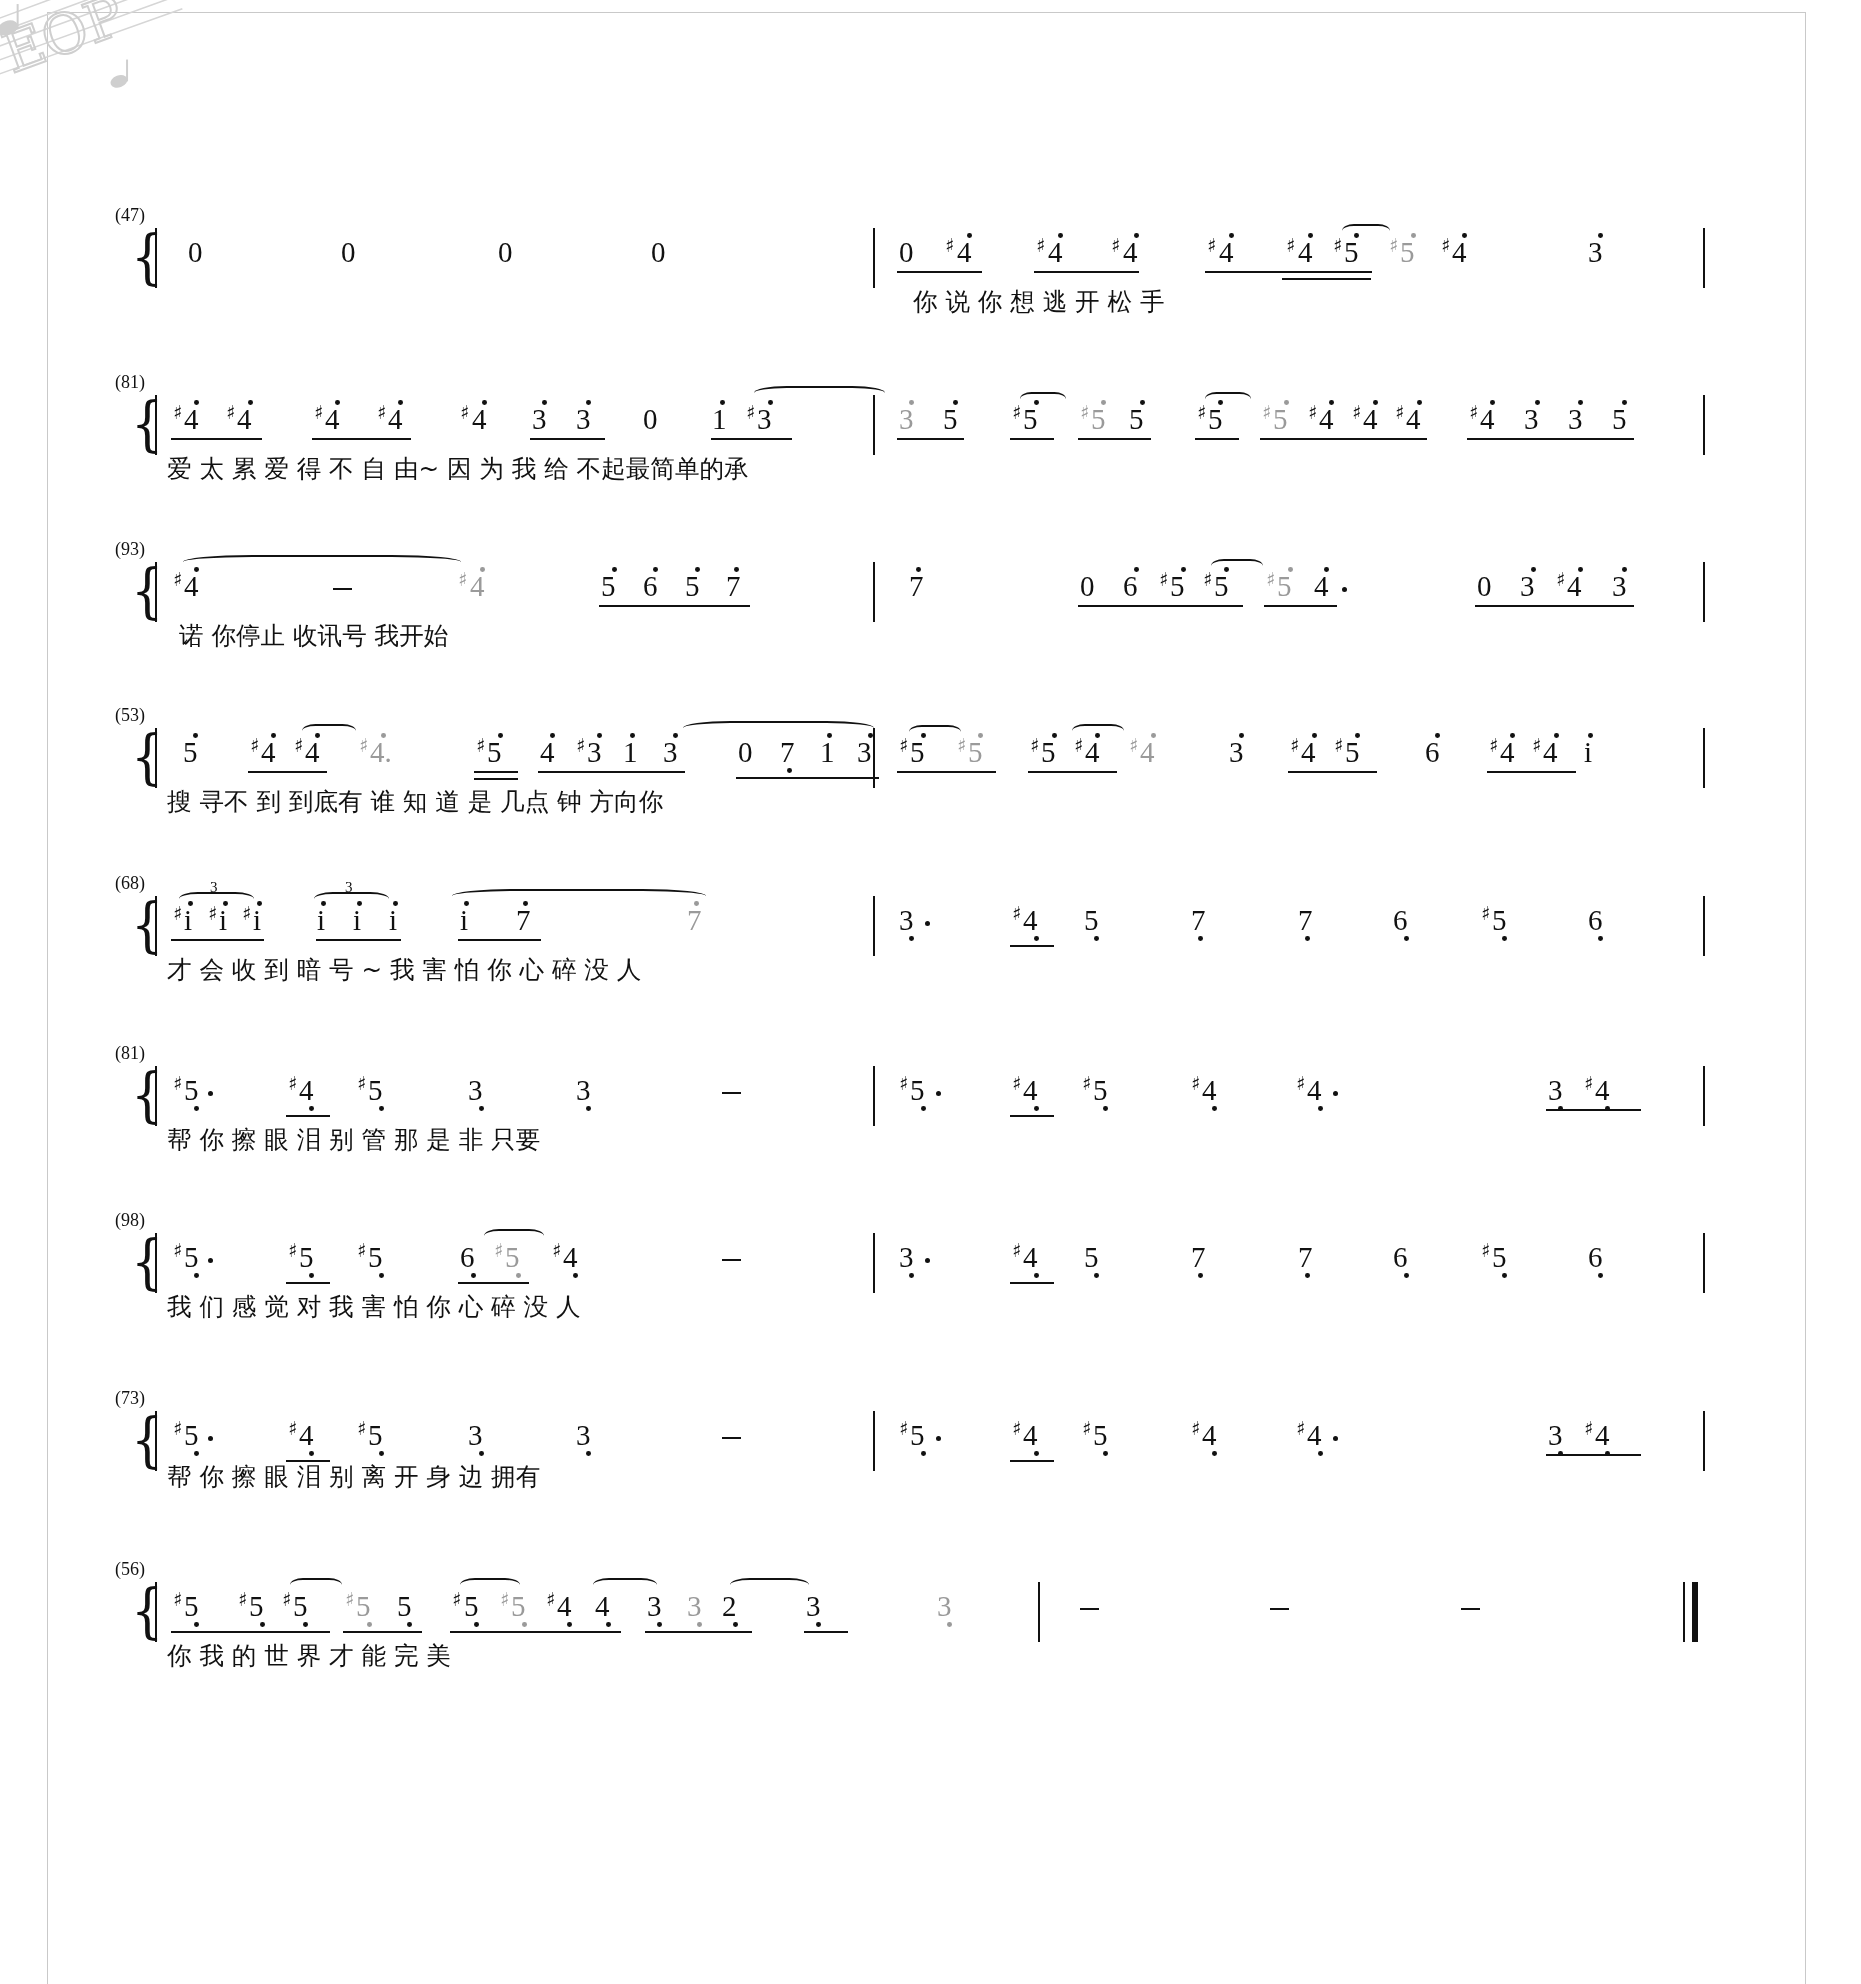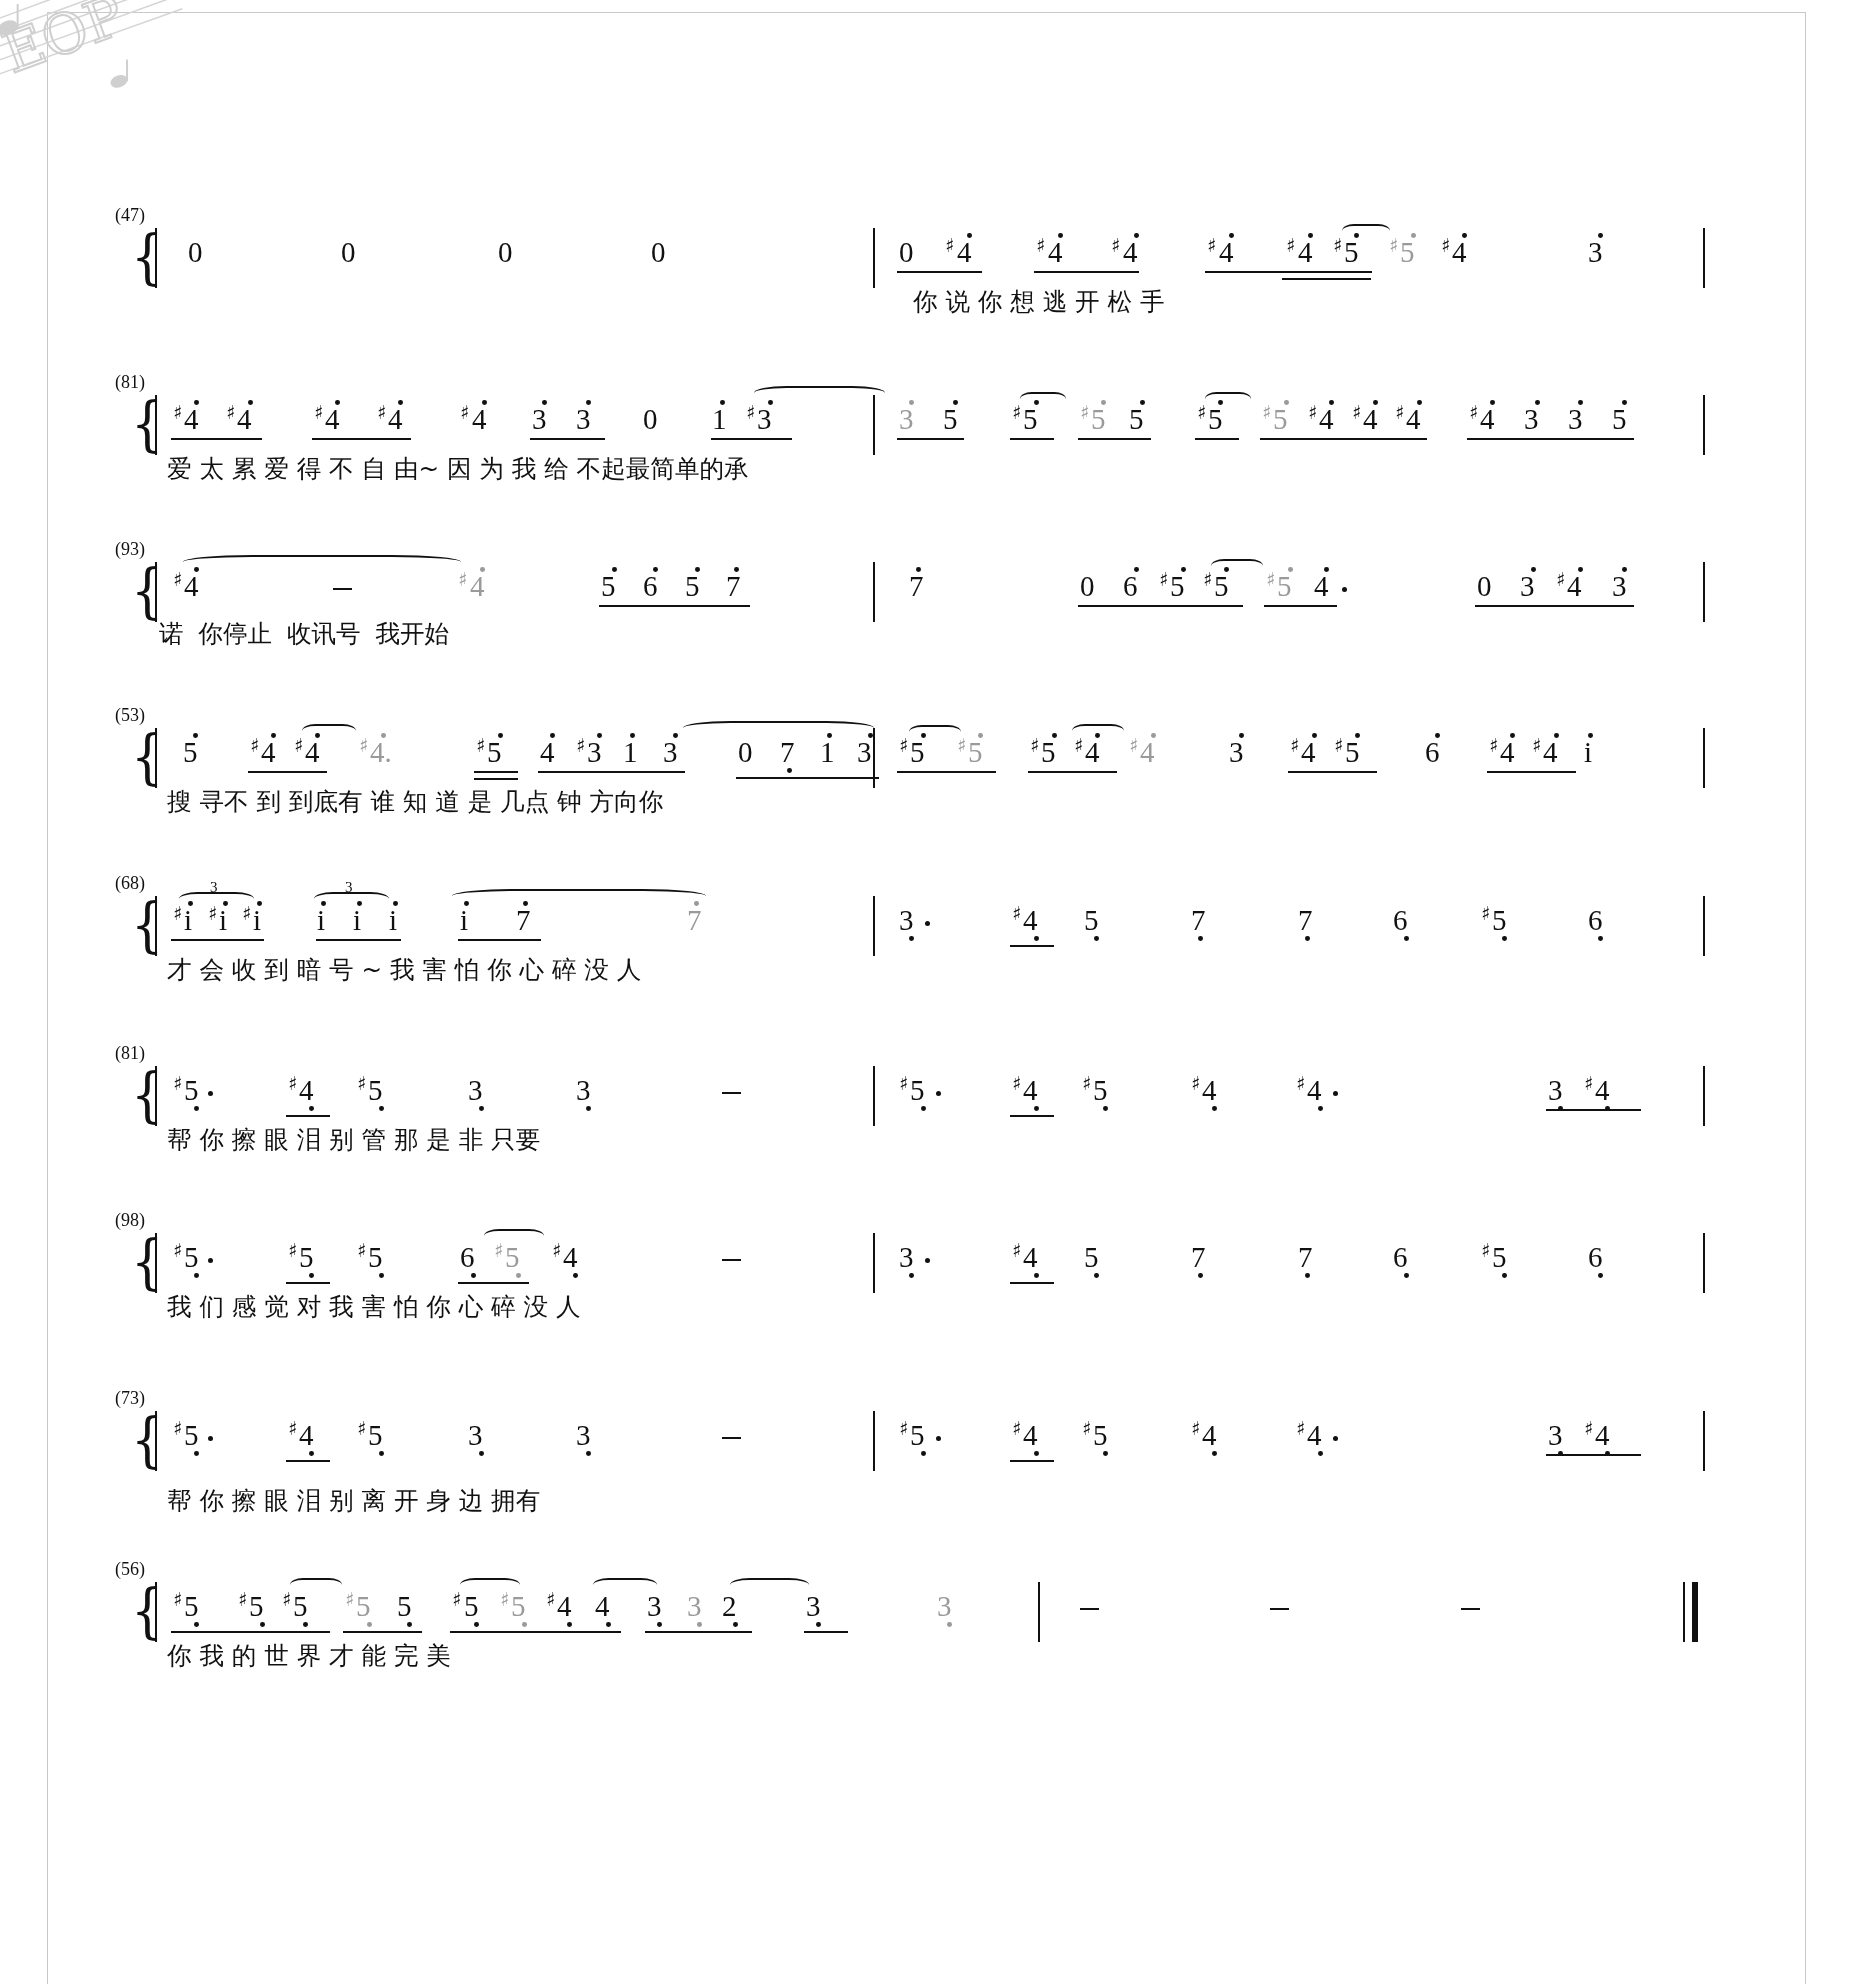--- a/index.html
+++ b/index.html
@@ -370,21 +370,21 @@
     <div class="note" style="left:1358px; top:8px;">0</div>
     <div class="note" style="left:1401px; top:8px;">3</div>
     <div class="dot-up" style="left:1412px; top:3.2px;"></div>
     <div class="sharp" style="left:1437px; top:6.4px;">♯</div>
     <div class="note" style="left:1448px; top:8px;">4</div>
     <div class="dot-up" style="left:1459px; top:3.2px;"></div>
     <div class="note" style="left:1493px; top:8px;">3</div>
     <div class="dot-up" style="left:1503px; top:3.2px;"></div>
     <div class="beam" style="left:1356px; top:41px; width:159px;"></div>
 
-    <div class="lyr" style="left:40px; top:60px;font-family:Liberation Mono, monospace;">诺        你停止      收讯号     我开始</div>
+    <div class="lyr" style="left:60px; top:60px;">诺        你停止      收讯号     我开始</div>
   </div>
 
   <div class="sys" style="top:730px;">
     <div class="measure-num">(53)</div>
     <div class="brace">{</div>
     <div class="barline bar-left"></div>
     <div class="barline bar-mid"></div>
     <div class="barline" style="left:1584px; top:-1.6px; height:60px;"></div>
 
     <div class="note" style="left:64px; top:8px;">5</div>
@@ -731,21 +731,21 @@
     <div class="dot-dn" style="left:1199px; top:38px;"></div>
     <div class="augdot" style="left:1214px; top:23px;"></div>
 
     <div class="note" style="left:1429px; top:8px;">3</div>
     <div class="dot-dn" style="left:1439px; top:38px;"></div>
     <div class="sharp" style="left:1465px; top:6.4px;">♯</div>
     <div class="note" style="left:1476px; top:8px;">4</div>
     <div class="dot-dn" style="left:1486px; top:38px;"></div>
     <div class="beam" style="left:1427px; top:41px; width:95px;"></div>
 
-    <div class="lyr" style="left:48px; top:76px;">帮  你 擦 眼 泪       别  离 开 身 边    拥有</div>
+    <div class="lyr" style="left:48px; top:52px;">帮  你 擦 眼 泪       别  离 开 身 边    拥有</div>
   </div>
 
   <div class="sys" style="top:1584px;">
     <div class="measure-num">(56)</div>
     <div class="brace">{</div>
     <div class="barline bar-left"></div>
     <div class="barline" style="left:919px; top:-1.6px; height:60px;"></div>
     <div class="final-bar-thin" style="left:1564px;"></div>
     <div class="final-bar-thick" style="left:1573px;"></div>
 

